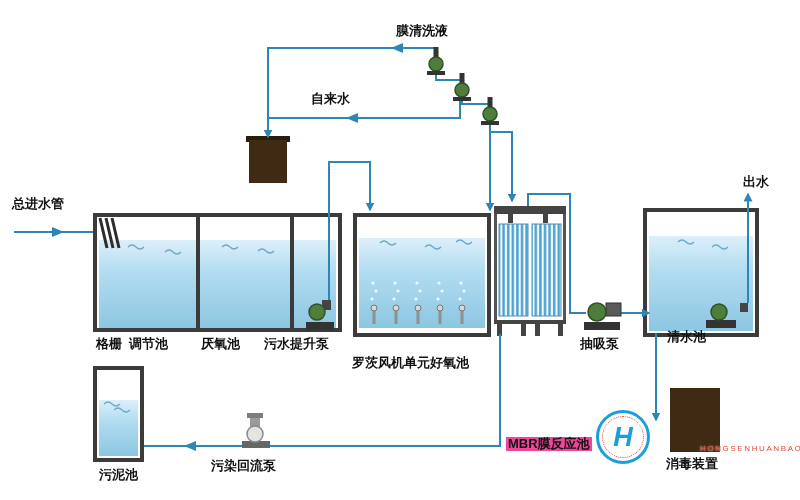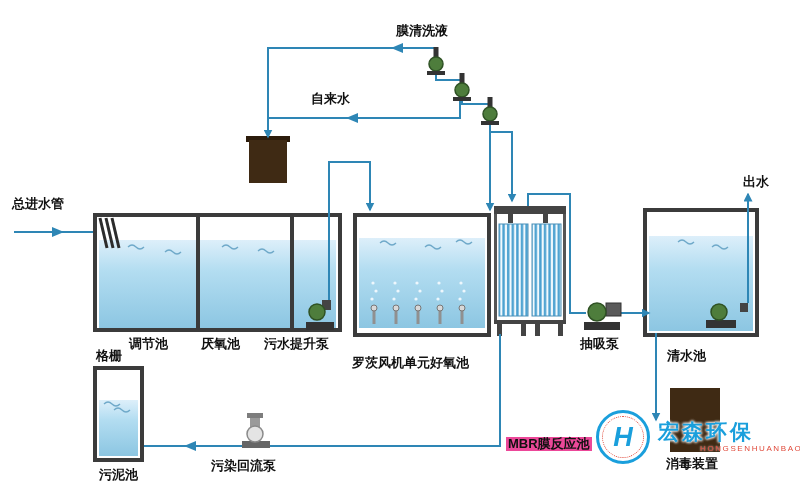--- a/index.html
+++ b/index.html
@@ -202,34 +202,33 @@
     <rect x="487.5" y="97" width="5" height="10" fill="#333"></rect>
     <circle cx="490" cy="114" r="7" fill="#4e7d3c" stroke="#2f5224" stroke-width="1.5"></circle>
     <rect x="481" y="121" width="18" height="4" fill="#333"></rect>
   </g>
 </svg>
 
 <div class="lbl" style="left:396px;top:24px">膜清洗液</div>
 <div class="lbl" style="left:311px;top:92px">自来水</div>
 <div class="lbl" style="left:12px;top:197px">总进水管</div>
 <div class="lbl" style="left:743px;top:175px">出水</div>
-<div class="lbl" style="left:96px;top:349px">格栅</div>
+<div class="lbl" style="left:96px;top:337px">格栅</div>
 <div class="lbl" style="left:129px;top:337px">调节池</div>
 <div class="lbl" style="left:201px;top:337px">厌氧池</div>
 <div class="lbl" style="left:264px;top:337px">污水提升泵</div>
 <div class="lbl" style="left:352px;top:356px">罗茨风机单元好氧池</div>
 <div class="lbl" style="left:580px;top:337px">抽吸泵</div>
-<div class="lbl" style="left:667px;top:349px">清水池</div>
+<div class="lbl" style="left:667px;top:330px">清水池</div>
 <div class="lbl" style="left:99px;top:468px">污泥池</div>
 <div class="lbl" style="left:211px;top:459px">污染回流泵</div>
 <div class="lbl bgw" style="left:506px;top:437px">MBR膜反应池</div>
 <div class="lbl" style="left:666px;top:457px">消毒装置</div>
 
 <div id="logo">
   <div class="ring">
     <div class="inner"></div>
     <div class="mono">H</div>
   </div>
-  <div class="name">宏森环保</div>
   <div class="sub">HONGSENHUANBAO</div>
 </div>
 
 </div>
 
 </body></html>

